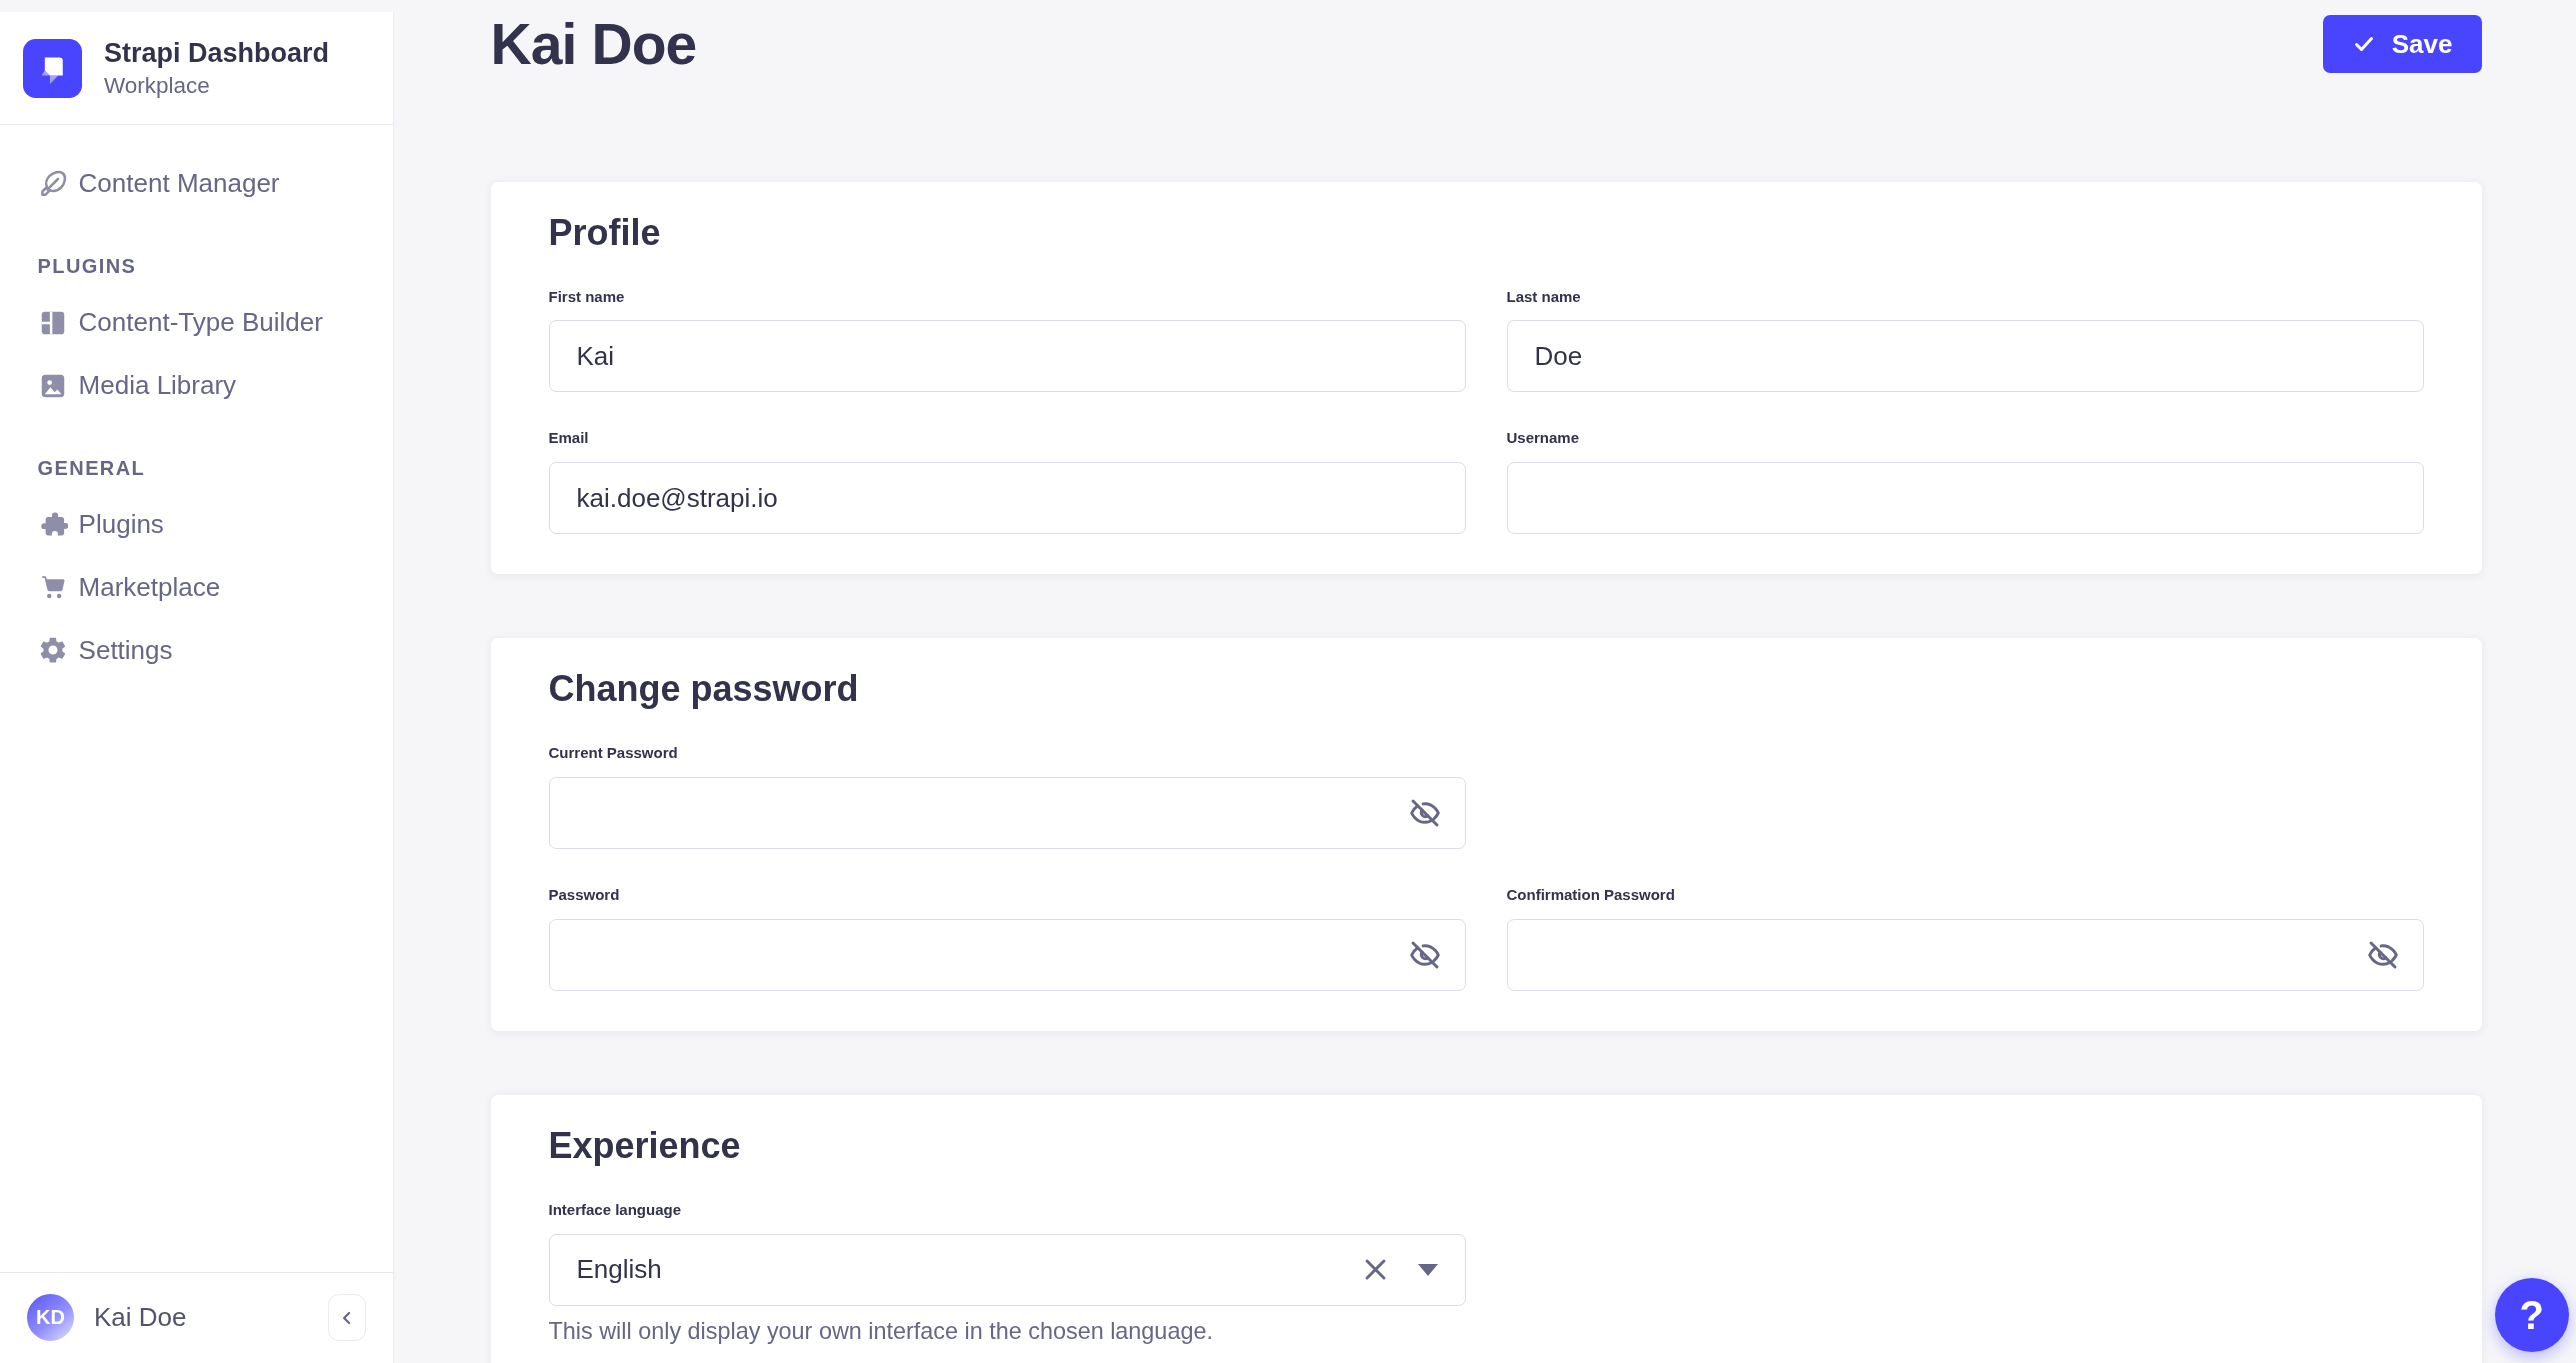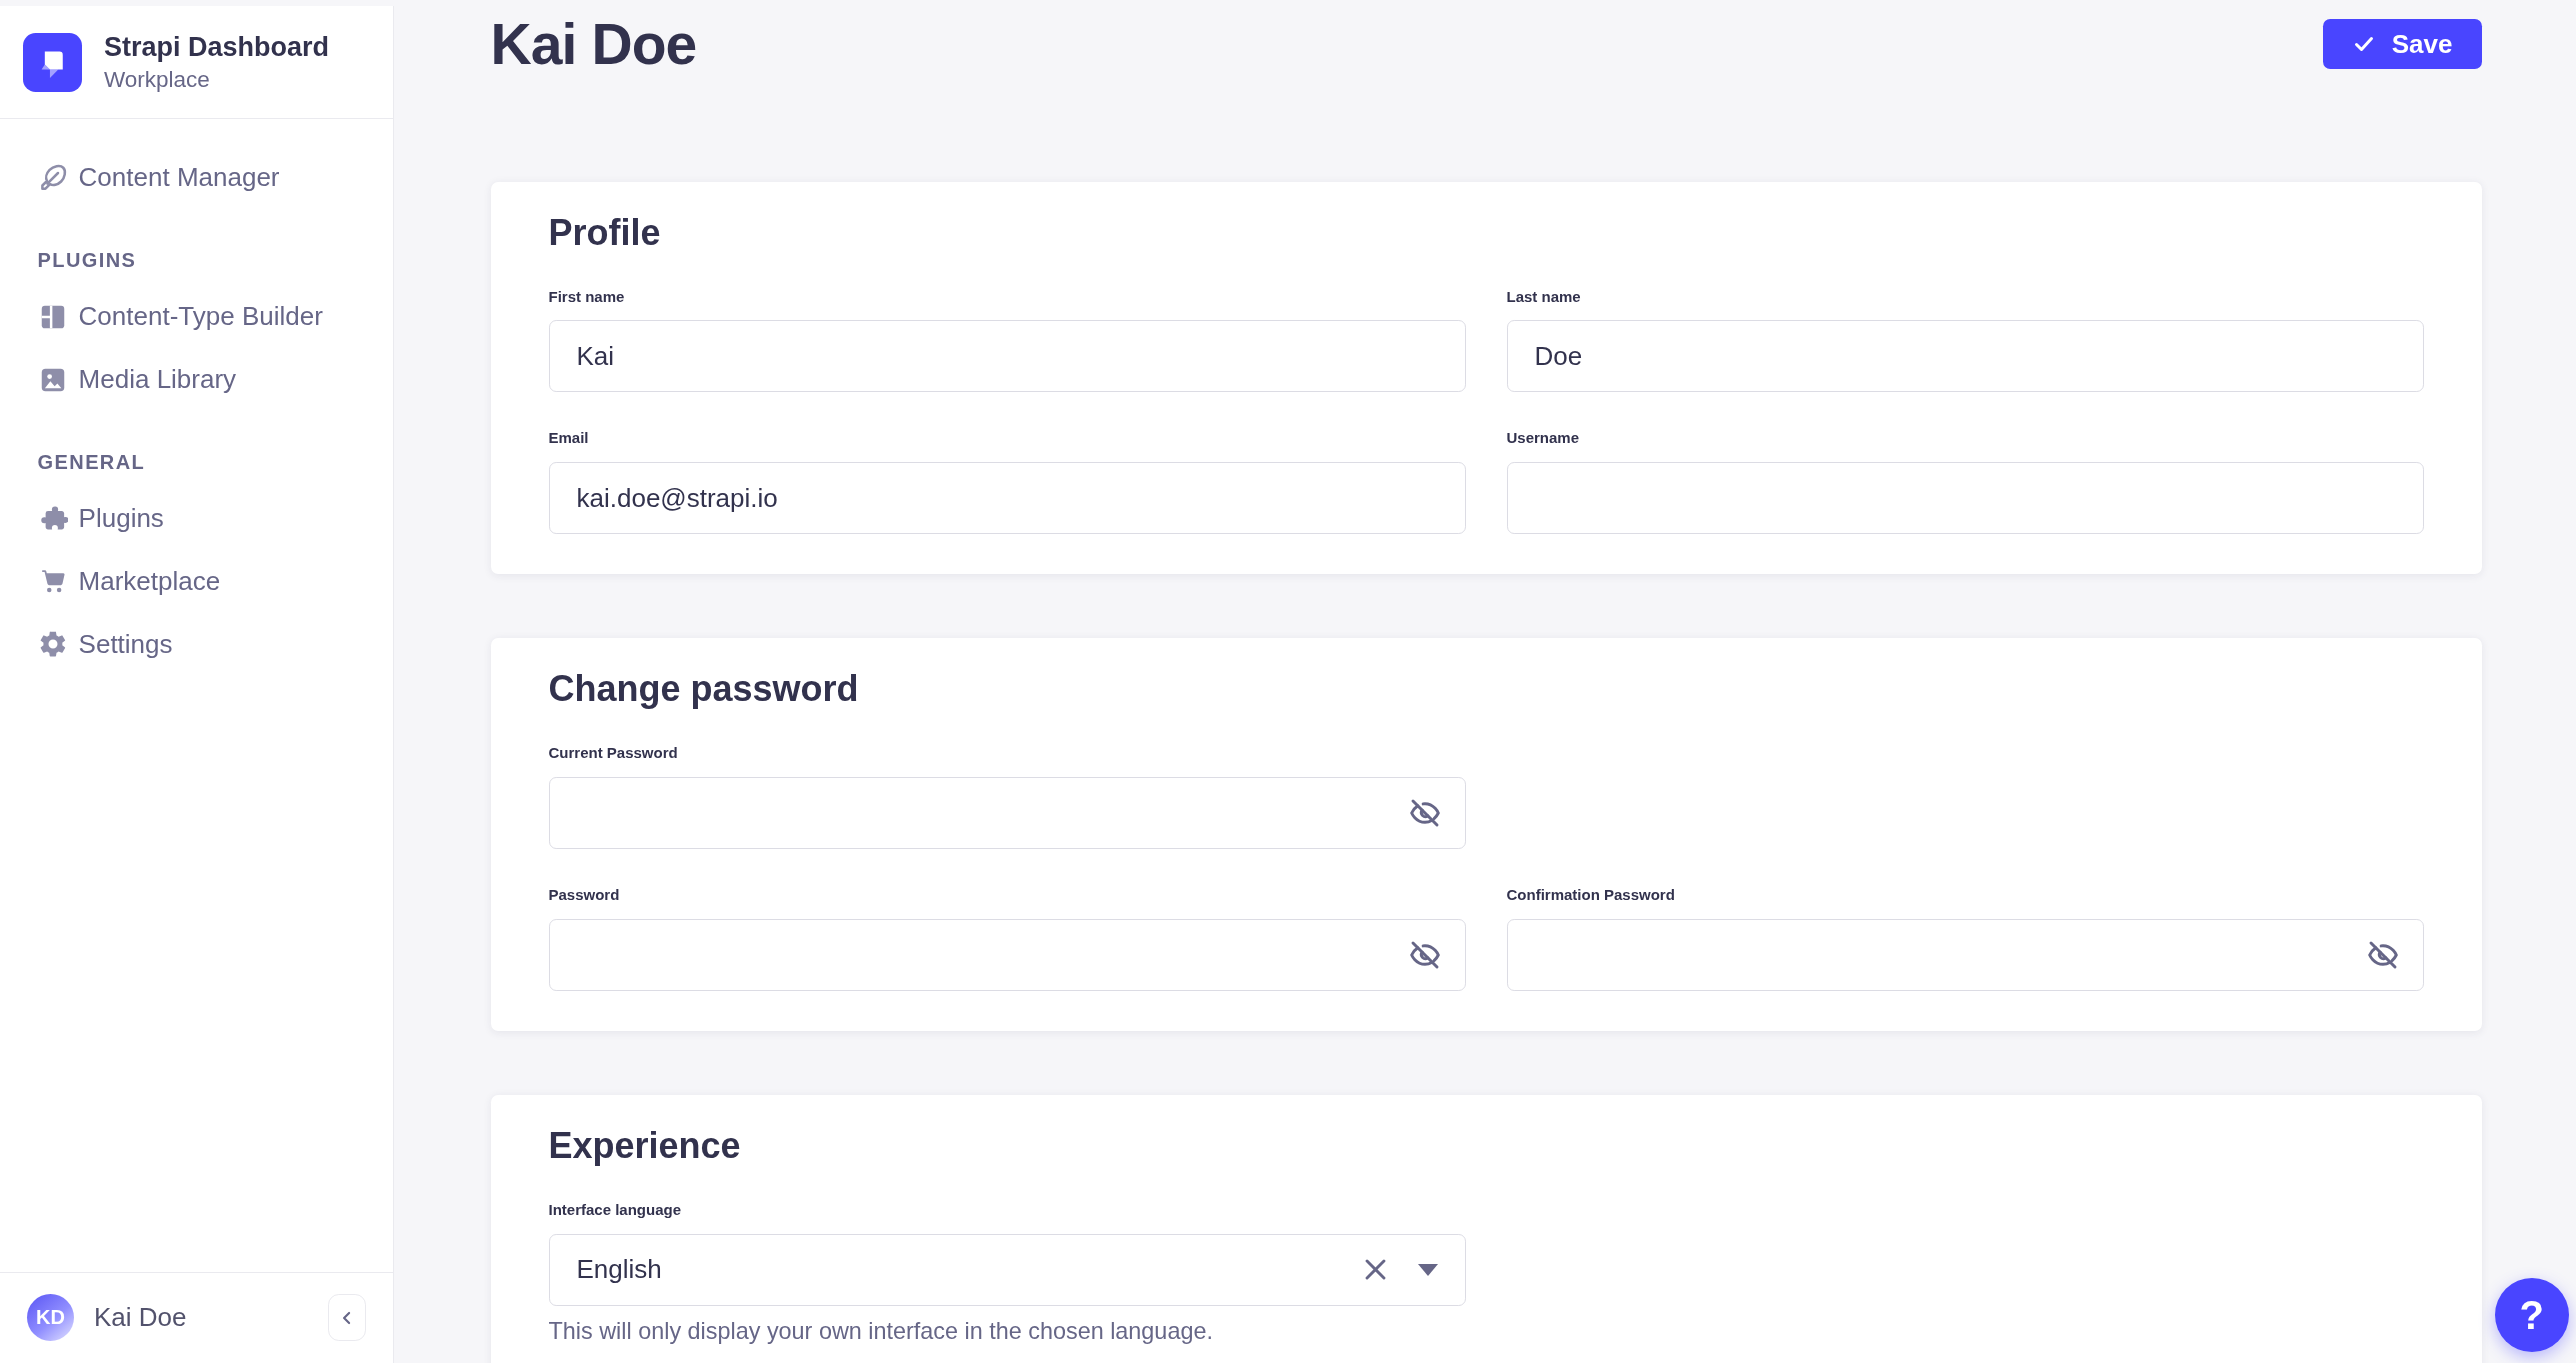--- a/index.html
+++ b/index.html
@@ -7,21 +7,21 @@
     margin: 0; padding: 0;
     width: 2576px; height: 1364px;
     overflow: hidden;
     background: #f6f6f9;
     font-family: "Liberation Sans", sans-serif;
     color: #32324d;
   }
 
   
   .sidebar {
-    position: fixed; top: 6px; left: 0; bottom: 0;
+    position: fixed; top: 12px; left: 0; bottom: 0;
     width: 394px;
     background: #ffffff;
     border-right: 1.8px solid #eaeaef;
     display: flex; flex-direction: column;
     z-index: 5;
   }
   .sidebar-header {
     display: flex; align-items: center; gap: 21.6px;
     padding: 25px 23.4px;
     border-bottom: 1.8px solid #eaeaef;
@@ -81,21 +81,21 @@
   .header-row {
     height: 63px;
     display: flex; align-items: center; justify-content: space-between;
   }
   .page-title {
     margin: 0; font-size: 57px; font-weight: 700;
     letter-spacing: -0.9px; color: #32324d;
   }
   .save-btn {
     display: flex; align-items: center; gap: 15.3px;
-    height: 50px; padding: 0 29px;
+    height: 58px; padding: 0 29px;
     background: #4945ff; color: #ffffff;
     border: none; border-radius: 7.2px;
     font-size: 26px; font-weight: 600;
     font-family: inherit; cursor: pointer;
   }
   .save-btn svg { width: 24px; height: 24px; }
 
   .card {
     background: #ffffff;
     border-radius: 7.2px;

